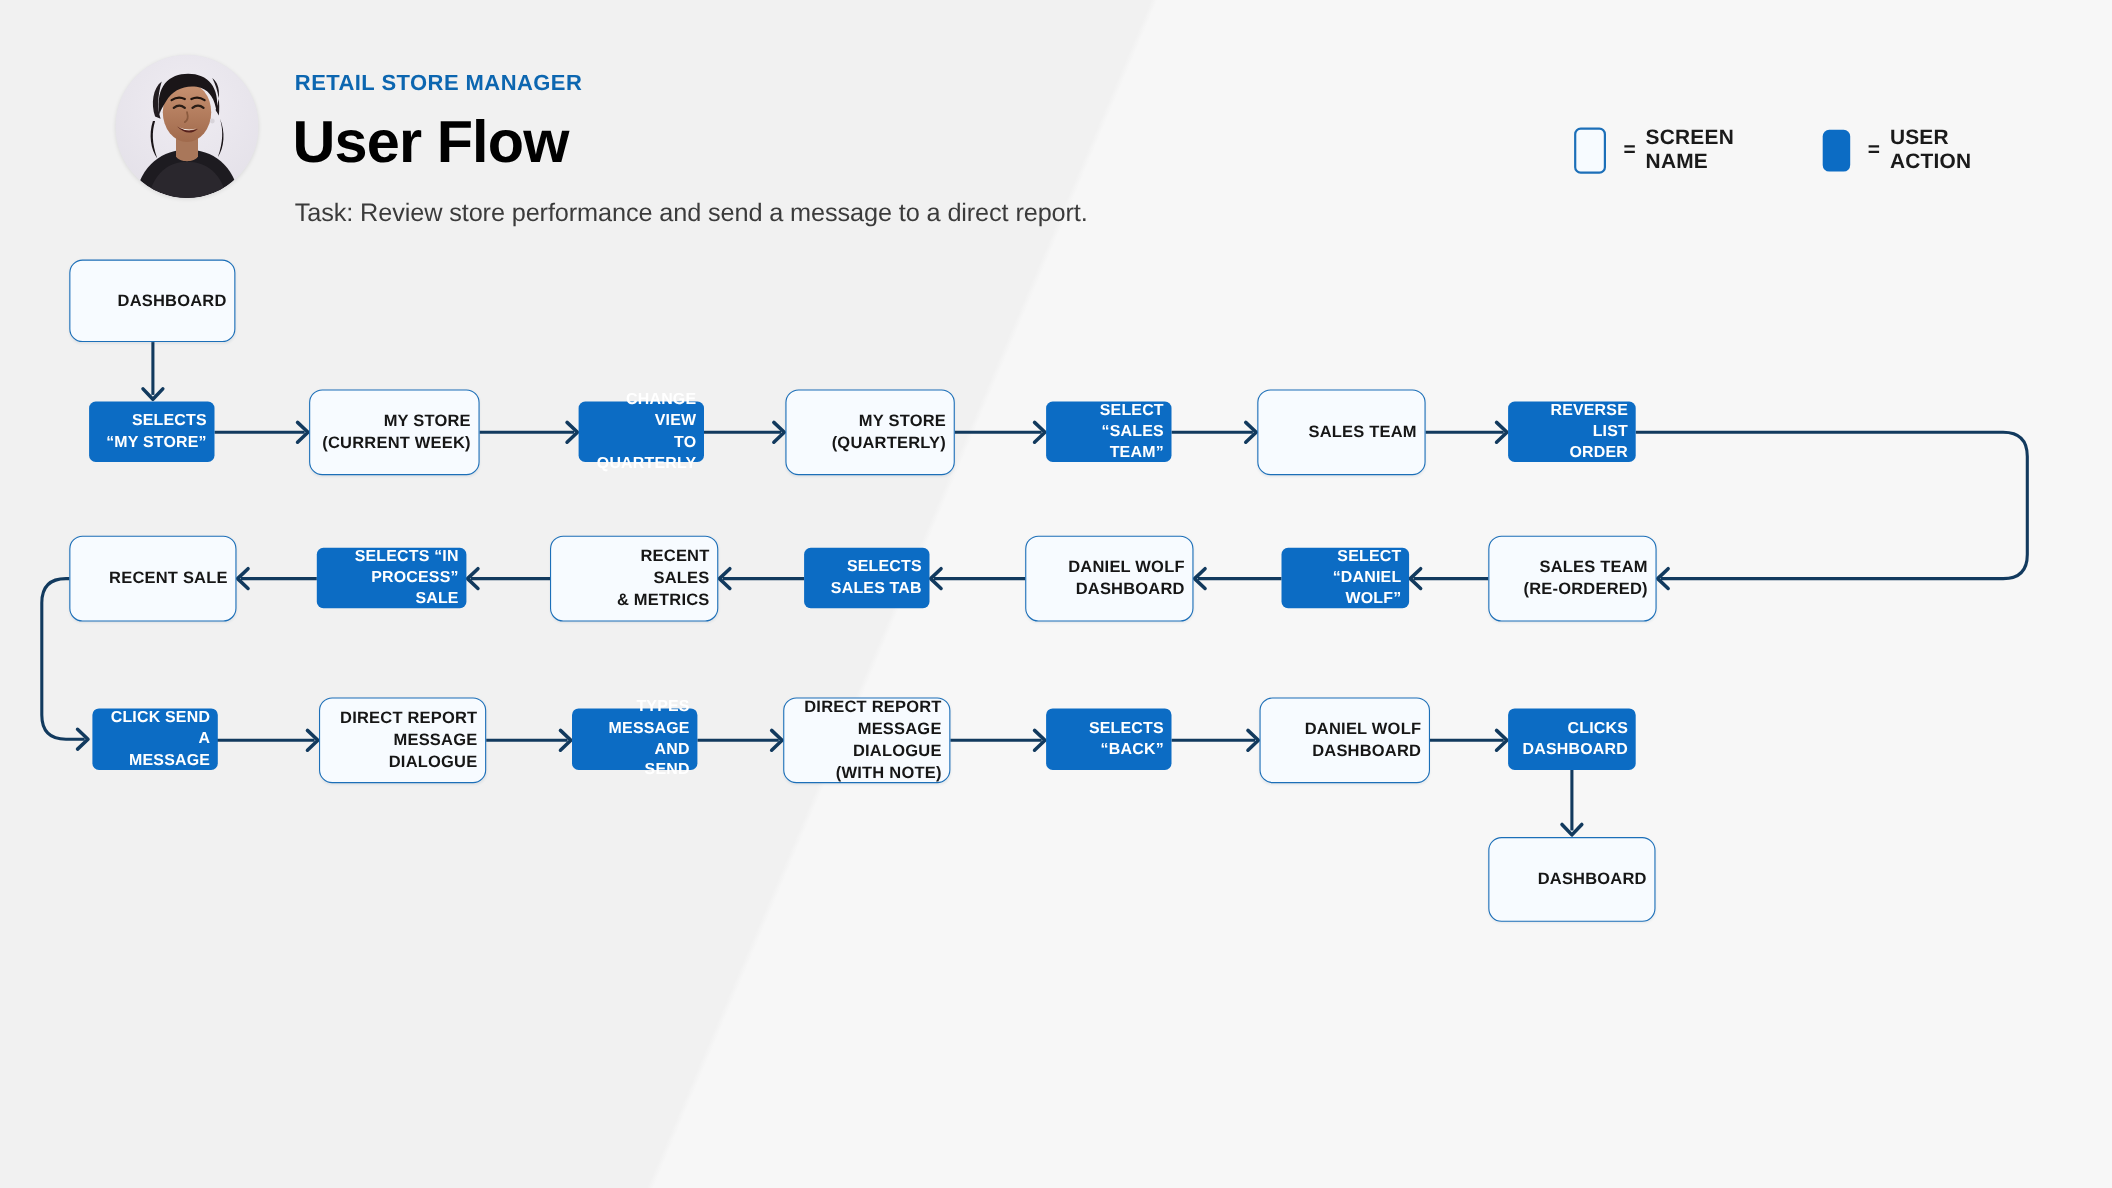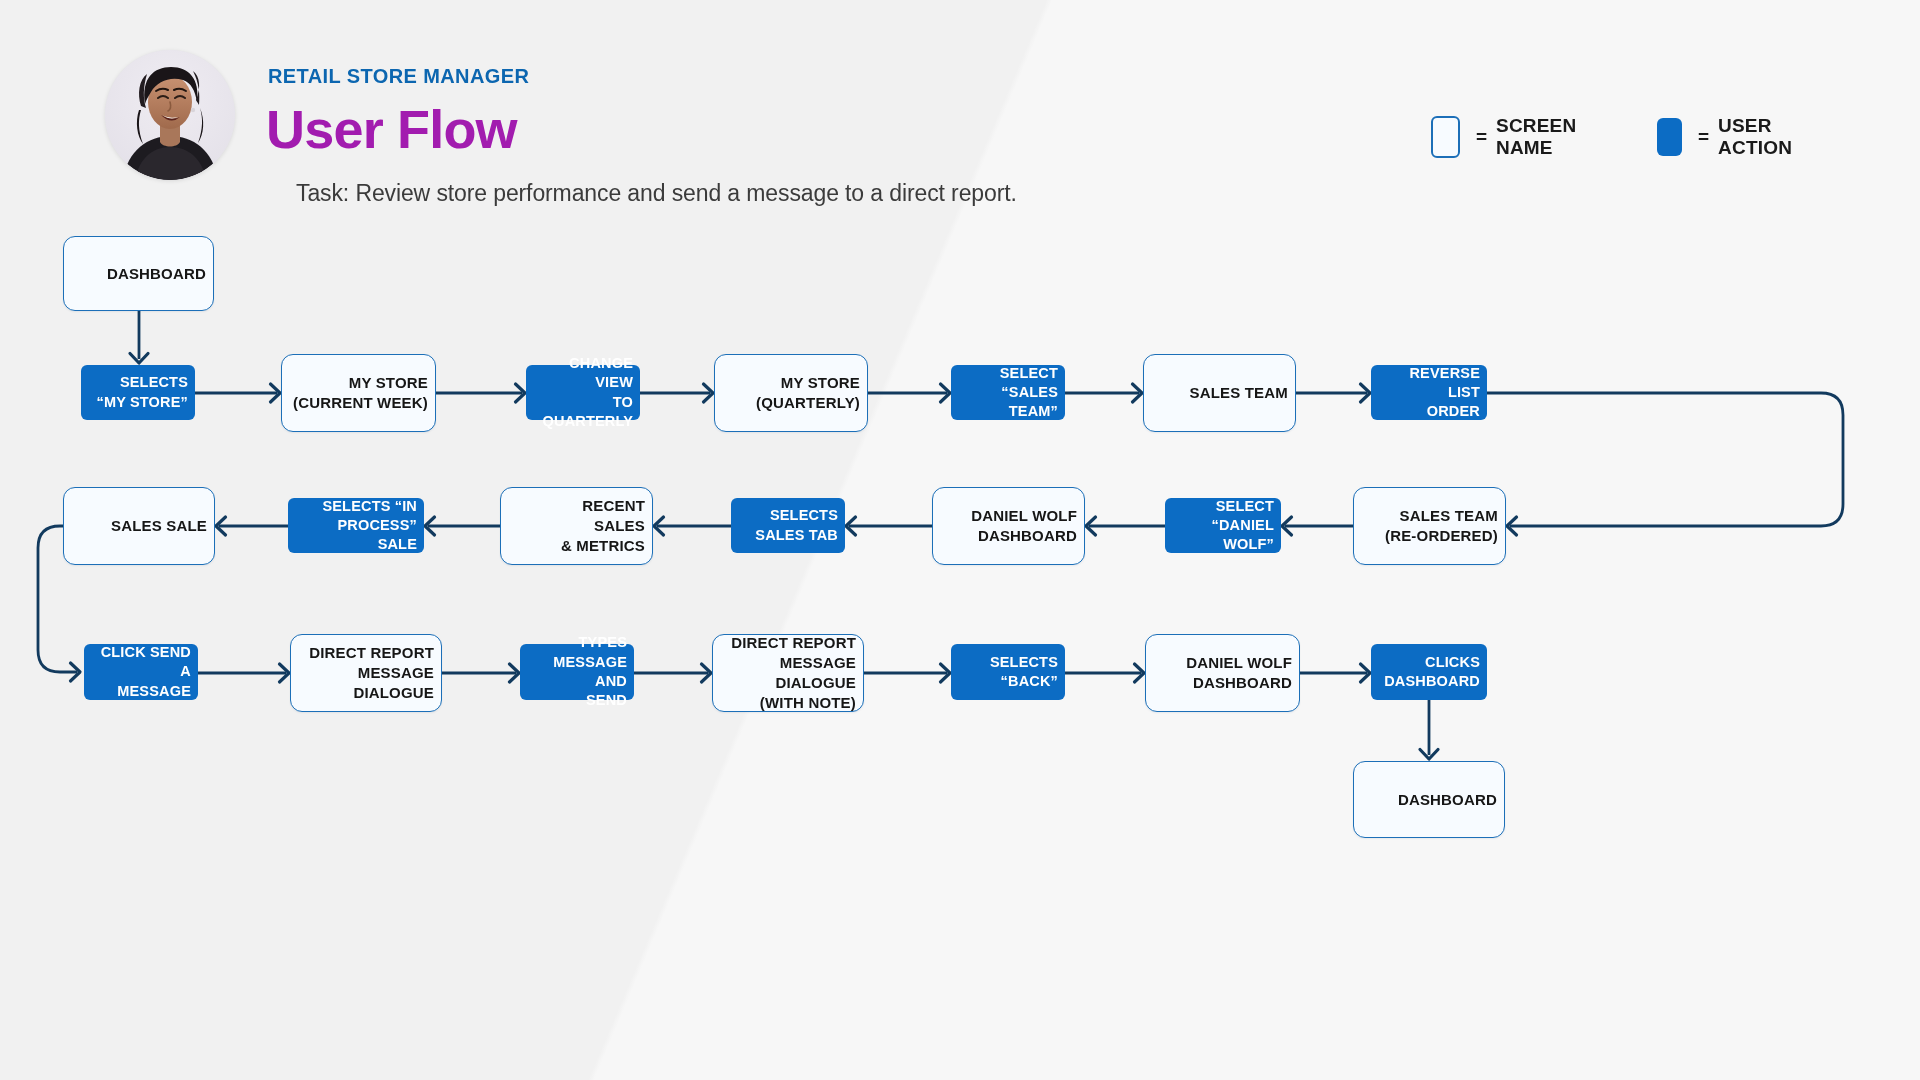--- a/index.html
+++ b/index.html
@@ -55,31 +55,30 @@
     letter-spacing: .02em;
     color: #0c66b0;
   }
   #page-title {
     position: absolute;
     left: 266px;
     top: 100px;
     font-size: 54px;
     font-weight: bold;
     letter-spacing: -.015em;
-    color: #a21caf;
+    color: #000000;
     line-height: 1.1;
   }
   #task-line {
     position: absolute;
     left: 268px;
     top: 180px;
     font-size: 23px;
     color: #3b3b3b;
     letter-spacing: -.005em;
-    margin-left: 28px;
   }
 
   
   #legend { position: absolute; top: 0; left: 0; }
   .legend-group { position: absolute; display: flex; align-items: center; }
   .legend-swatch { width: 38px; height: 38px; border-radius: 6px; }
   .legend-swatch.screen { background: #f7fbff; border: 2px solid #1c6fb8; }
   .legend-swatch.action { background: #0c6cc4; }
   .legend-eq {
     margin-left: 16px; margin-right: 9px;
@@ -281,21 +280,21 @@
       <div class="node action" style="left: 731px; top: 498px; width: 114px; height: 55px;">
         <span class="node-label">SELECTS<br>SALES TAB</span>
       </div>
       <div class="node screen" style="left: 500px; top: 487px; width: 153px; height: 78px; padding-left: 44px;">
         <span class="node-label">RECENT SALES<br>&amp; METRICS</span>
       </div>
       <div class="node action" style="left: 288px; top: 498px; width: 136px; height: 55px;">
         <span class="node-label">SELECTS “IN<br>PROCESS” SALE</span>
       </div>
       <div class="node screen" style="left: 63px; top: 487px; width: 152px; height: 78px;">
-        <span class="node-label">SALES SALE</span>
+        <span class="node-label">RECENT SALE</span>
       </div>
       <div class="node action" style="left: 84px; top: 644px; width: 114px; height: 56px;">
         <span class="node-label">CLICK SEND A<br>MESSAGE</span>
       </div>
       <div class="node screen" style="left: 290px; top: 634px; width: 152px; height: 78px;">
         <span class="node-label">DIRECT REPORT<br>MESSAGE DIALOGUE</span>
       </div>
       <div class="node action" style="left: 520px; top: 644px; width: 114px; height: 56px;">
         <span class="node-label">TYPES<br>MESSAGE AND<br>SEND</span>
       </div>

